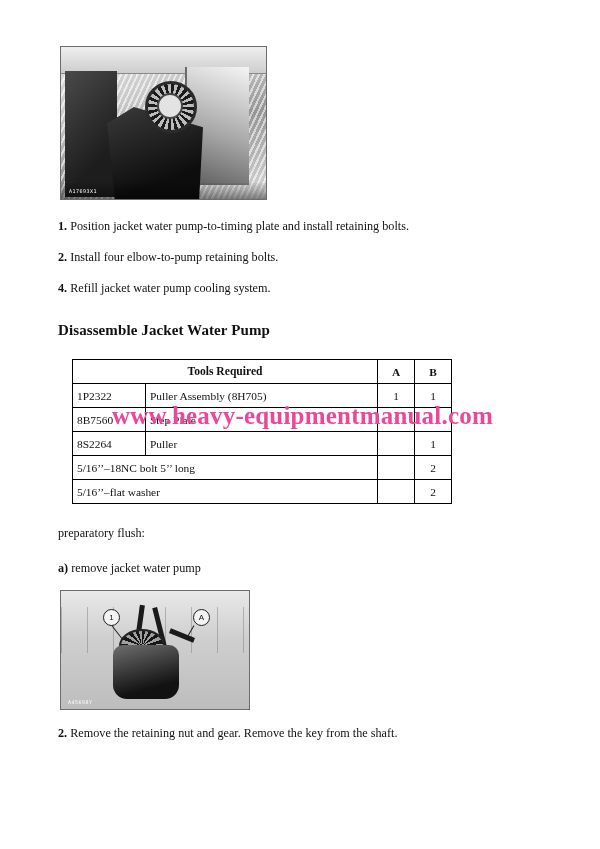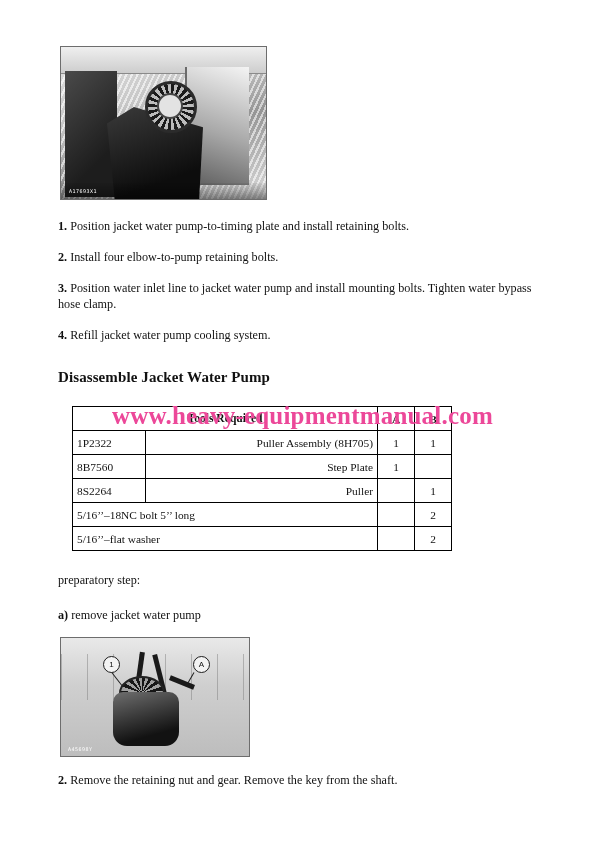--- a/index.html
+++ b/index.html
@@ -220,21 +220,20 @@
   td.col-ab {
     width: 28px;
     text-align: center;
   }
   td.part {
     width: 64px;
     padding-left: 10px;
   }
   td.desc {
     padding-left: 6px;
-    text-align: right;
   }
   td.full {
     padding-left: 10px;
   }
 
   
   .watermark {
     position: absolute;
     left: 30px;
     top: 402px;
@@ -281,24 +280,20 @@
 
   <p class="step sp-1">
     <span class="num">1.</span>
     <span>Position jacket water pump-to-timing plate and install retaining bolts.</span>
   </p>
   <p class="step sp-2">
     <span class="num">2.</span>
     <span>Install four elbow-to-pump retaining bolts.</span>
   </p>
   <p class="step sp-2">
-    <span class="num">3.</span>
-    <span>Position water inlet line to jacket water pump and install mounting bolts. Tighten water bypass hose clamp.</span>
-  </p>
-  <p class="step sp-2">
     <span class="num">4.</span>
     <span>Refill jacket water pump cooling system.</span>
   </p>
 
   <h2 class="heading">Disassemble Jacket Water Pump</h2>
 
   <div class="tools-wrap">
     <table class="tools">
       <tbody>
           <tr>
@@ -331,21 +326,21 @@
       </tr>
       <tr>
         <td class="full" colspan="2">5/16’’–flat washer</td>
         <td class="col-ab"></td>
         <td class="col-ab">2</td>
       </tr>
     </tbody>
       </table>
   </div>
 
-  <p class="prep">preparatory step:</p>
+  <p class="prep">preparatory flush:</p>
   <p class="prep-a">
     <span class="lbl">a)</span>
     <span>remove jacket water pump</span>
   </p>
 
   <div class="photo-2-wrap">
     <div class="photo photo-2">
       <div class="p2-bg"></div>
       <div class="p2-lines"></div>
       <div class="p2-arm1"></div>

